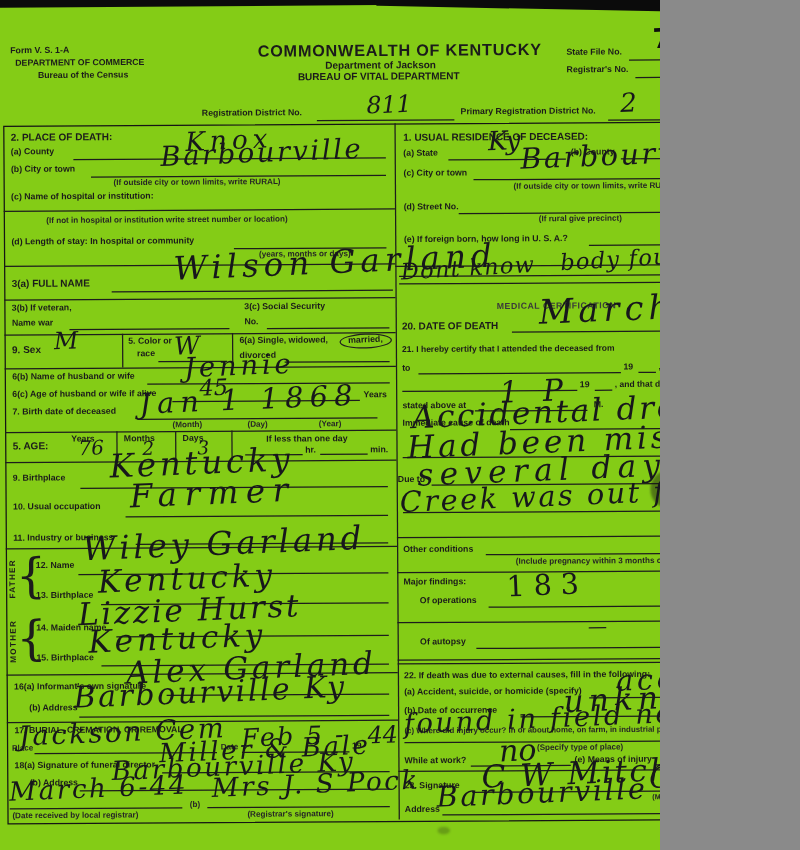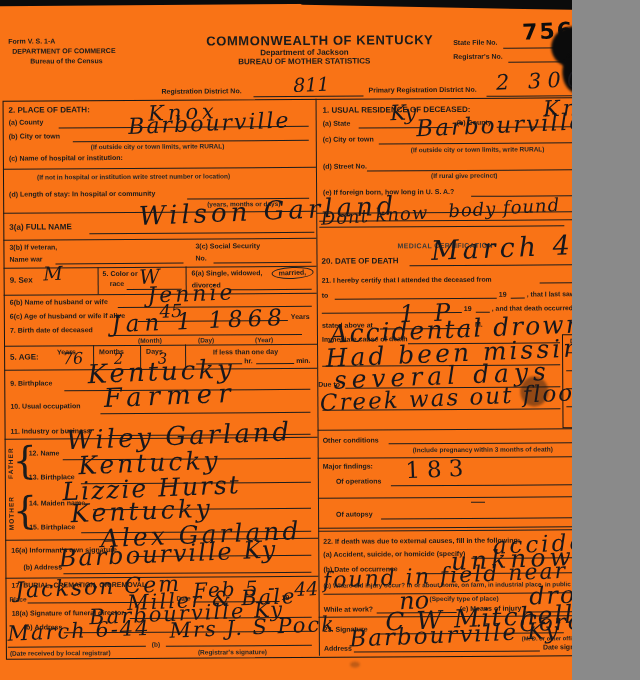--- a/index.html
+++ b/index.html
@@ -1,17 +1,17 @@
 <!DOCTYPE html>
 <html><head>
 <meta charset="utf-8">
 <style>
   html,body{margin:0;padding:0;background:#8a8a8a}
-  #shot{position:relative;width:572px;height:680px;overflow:hidden;
-        background:#f97316;font-family:"Liberation Sans",sans-serif;}
+  #shot{position:relative;width:528px;height:680px;overflow:hidden;
+        background:#84cc16;font-family:"Liberation Sans",sans-serif;}
   #sheet{position:absolute;inset:0;transform:rotate(-0.35deg);transform-origin:50% 50%;}
   .lbl{position:absolute;font-weight:700;font-size:8px;color:#1b1b1b;white-space:nowrap;}
   .lbl7{position:absolute;font-weight:700;font-size:7px;color:#1b1b1b;white-space:nowrap;}
   .note{position:absolute;font-weight:700;font-size:6.5px;color:#262626;white-space:nowrap;}
   .hw{position:absolute;font-family:"DejaVu Serif",serif;font-style:italic;color:#17171c;
       white-space:pre;transform:rotate(-2deg);transform-origin:left bottom;line-height:1;}
   .ln{position:absolute;height:0;border-top:1.4px solid #1d1d1d;}
   .vln{position:absolute;width:0;border-left:1.4px solid #1d1d1d;}
   .box{position:absolute;border:1.8px solid #151515;}
   .blob{position:absolute;background:#0b0b0b;border-radius:50%;}
@@ -32,21 +32,21 @@
   <div class="blob" style="left:633px;top:0;width:8px;height:72px;border-radius:2px"></div>
 
   <div id="sheet">
 
     <span class="lbl7" style="left:10px;top:36px">Form V. S. 1-A</span>
     <span class="lbl7" style="left:14px;top:46px">DEPARTMENT OF COMMERCE</span>
     <span class="lbl7" style="left:32px;top:56px">Bureau of the Census</span>
 
     <span class="lbl" style="left:208px;top:33px;font-size:13px;letter-spacing:.6px">COMMONWEALTH OF KENTUCKY</span>
     <span class="lbl7" style="left:262px;top:48px;font-size:8px">Department of Jackson</span>
-    <span class="lbl7" style="left:240px;top:57px;font-size:8px">BUREAU OF MOTHER STATISTICS</span>
+    <span class="lbl7" style="left:240px;top:57px;font-size:8px">BUREAU OF VITAL DEPARTMENT</span>
 
     <span class="lbl7" style="left:455px;top:40px">State File No.</span>
     <div class="ln" style="left:505px;top:49px;width:132px"></div>
     <span class="lbl7" style="left:455px;top:54px">Registrar's No.</span>
     <div class="ln" style="left:510px;top:63px;width:127px"></div>
 
     <span class="stamp" style="left:524px;top:20px;font-size:22px;letter-spacing:2px;transform:rotate(-2deg)">7568</span>
     <div class="blob" style="left:553px;top:28px;width:46px;height:42px;filter:blur(1px)"></div>
     <div class="blob" style="left:564px;top:52px;width:34px;height:44px;filter:blur(1px)"></div>
     <div class="blob" style="left:585px;top:18px;width:20px;height:24px;filter:blur(1px)"></div>

